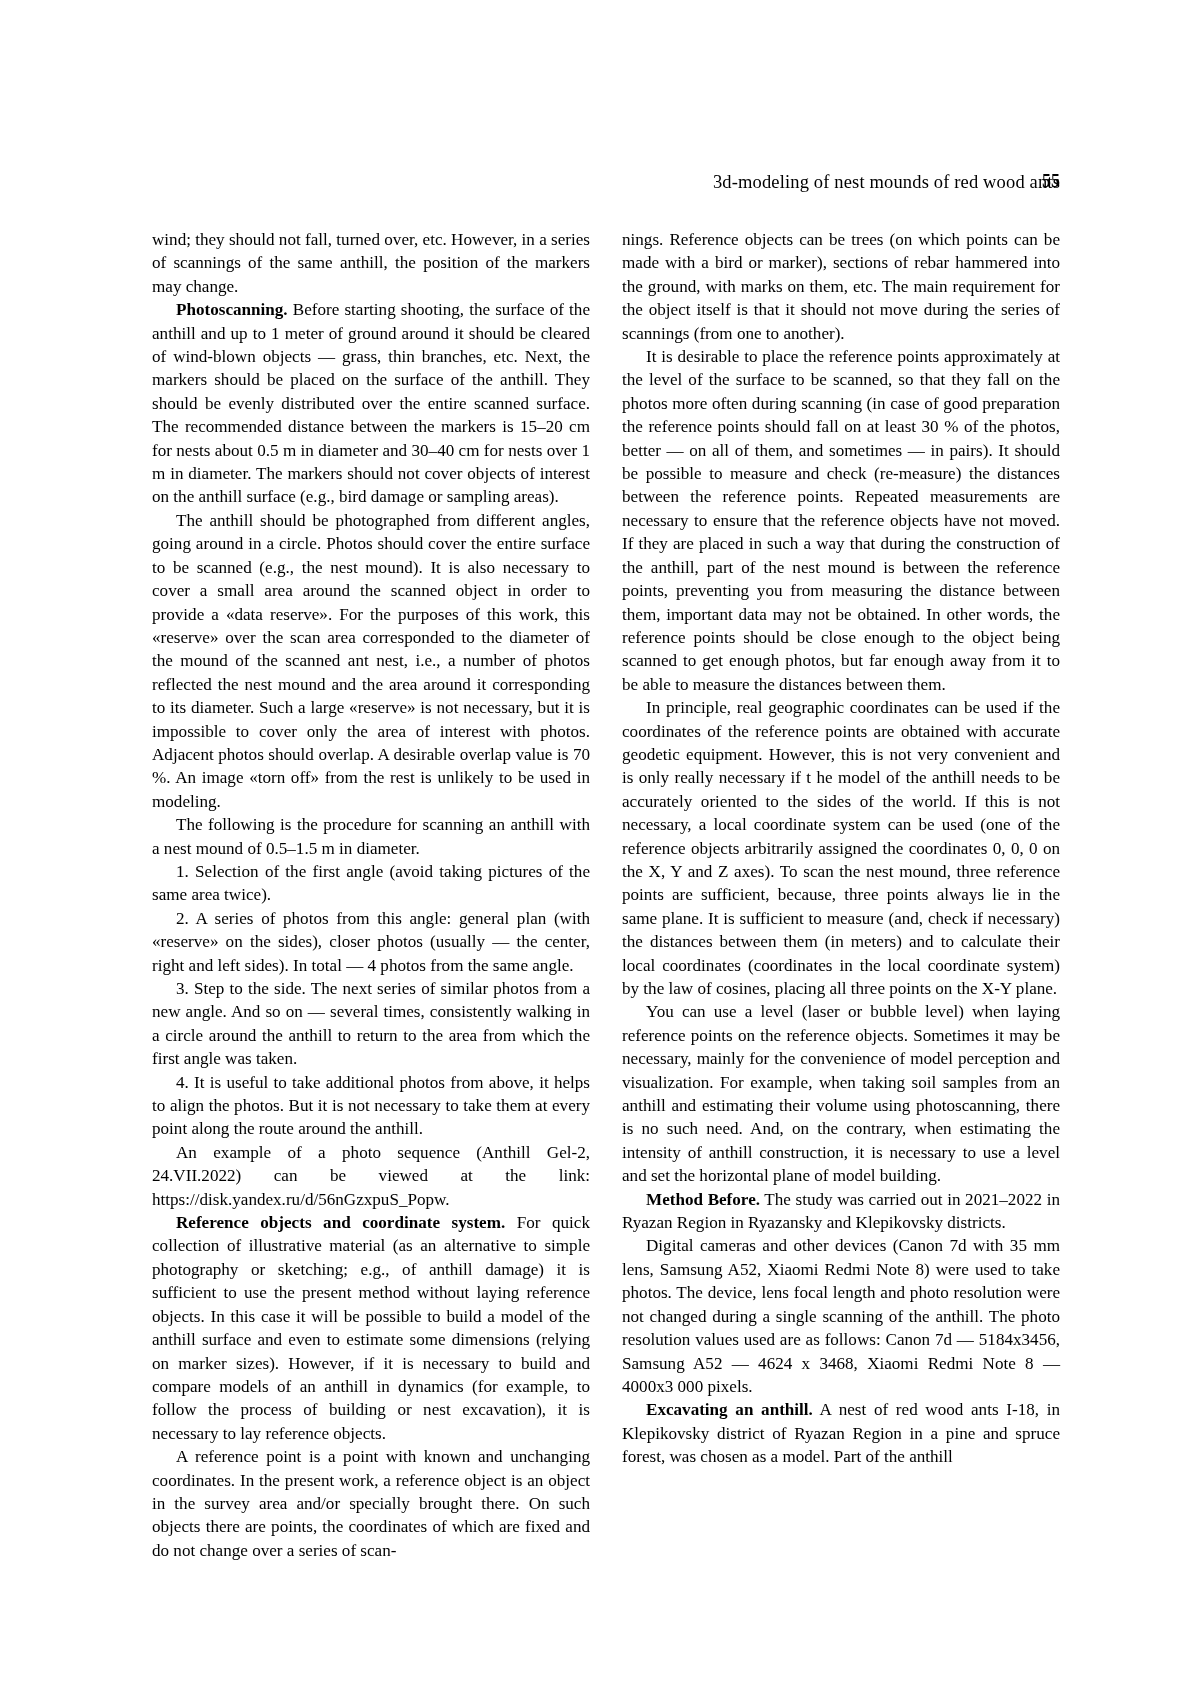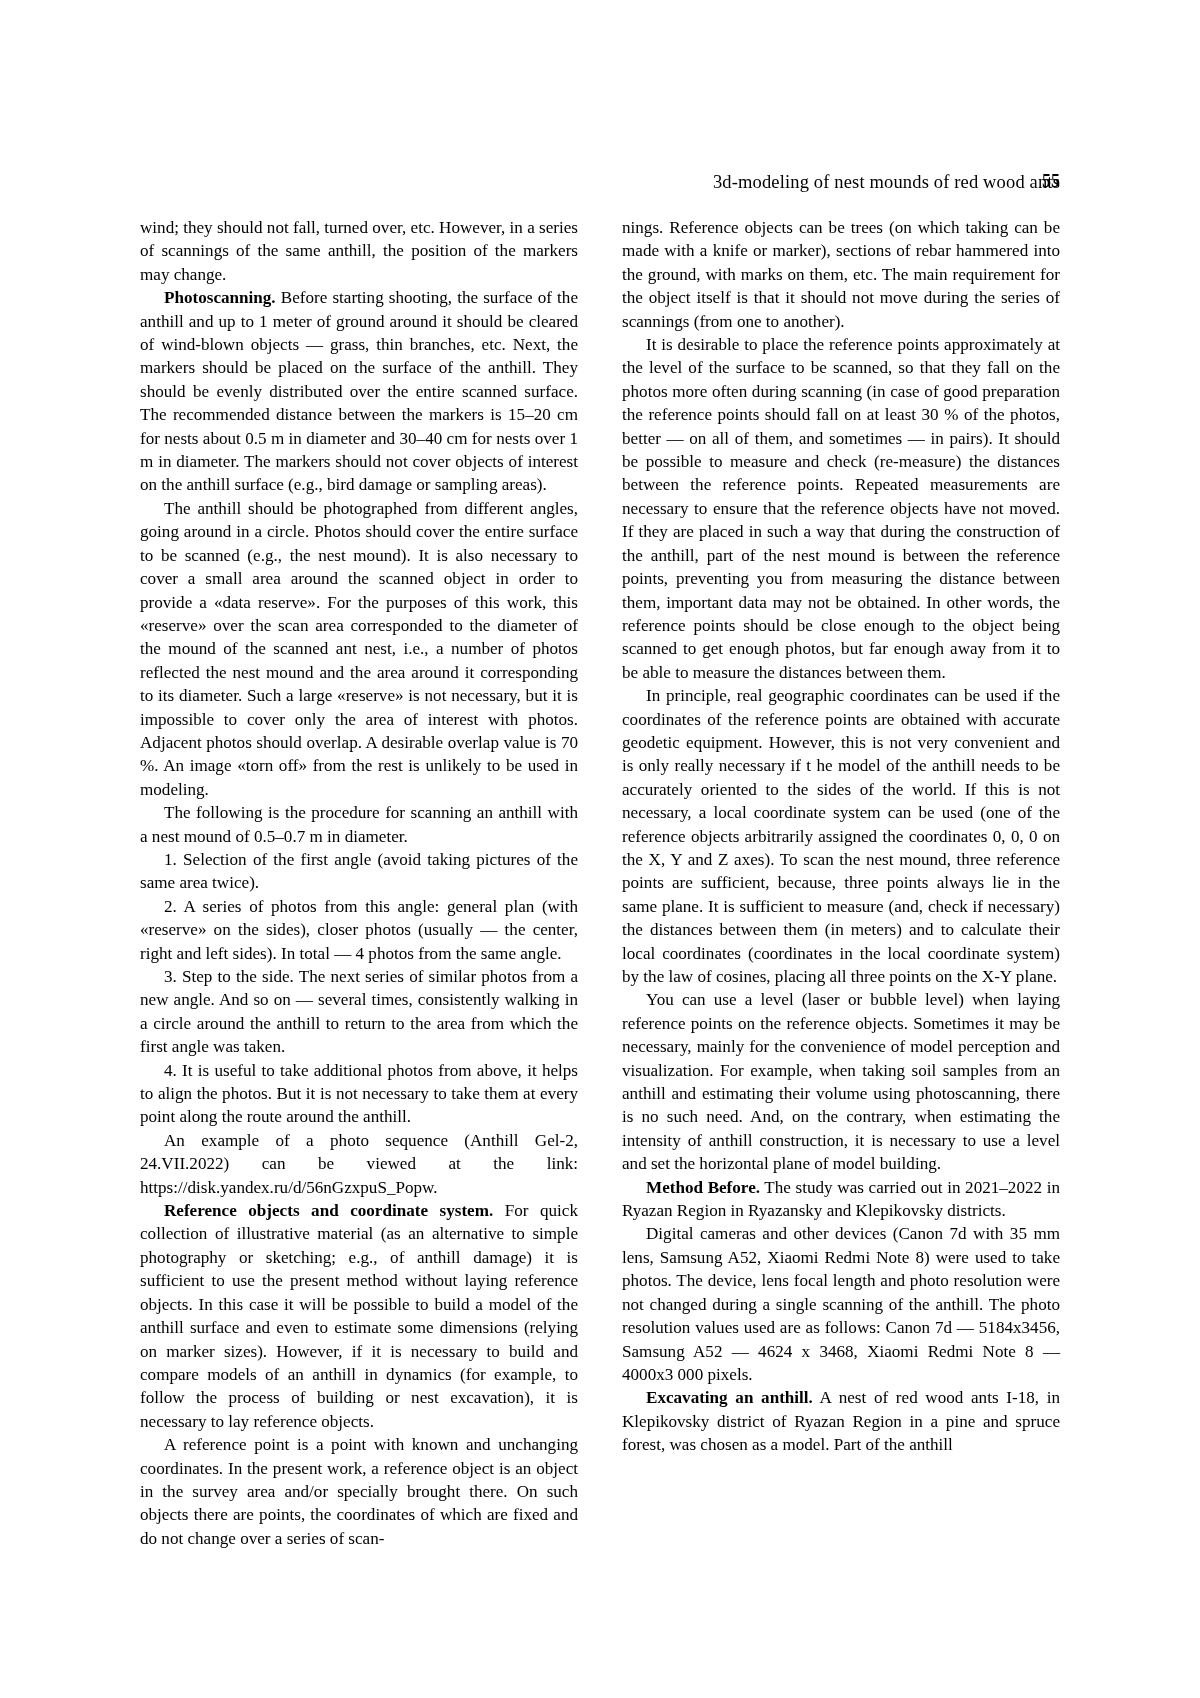--- a/index.html
+++ b/index.html
@@ -34,25 +34,25 @@
   }
   .header-page {
     position: absolute;
     right: 0;
     top: -1px;
     font-size: 18px;
     font-weight: bold;
   }
   .columns {
     position: absolute;
-    top: 216px;
+    top: 228px;
     left: 140px;
     width: 920px;
     display: flex;
-    gap: 44px;
+    gap: 32px;
     justify-content: flex-end;
   }
   .col {
     width: 438px;
   }
   p {
     margin: 0;
     font-size: 17.1px;
     line-height: 23.4px;
     text-align: justify;
@@ -74,31 +74,31 @@
   <div class="header">
     <div class="header-title">3d-modeling of nest mounds of red wood ants</div>
     <div class="header-page">55</div>
   </div>
 
   <div class="columns">
     <div class="col" id="col-left">
         <p class=""><span>wind; they should not fall, turned over, etc. However, in a series of scannings of the same anthill, the position of the markers may change.</span></p>
         <p class="ind"><span class="runin">Photoscanning.</span><span> Before starting shooting, the surface of the anthill and up to 1 meter of ground around it should be cleared of wind-blown objects — grass, thin branches, etc. Next, the markers should be placed on the surface of the anthill. They should be evenly distributed over the entire scanned surface. The recommended distance between the markers is 15–20 cm for nests about 0.5 m in diameter and 30–40 cm for nests over 1 m in diameter. The markers should not cover objects of interest on the anthill surface (e.g., bird damage or sampling areas).</span></p>
         <p class="ind"><span>The anthill should be photographed from different angles, going around in a circle. Photos should cover the entire surface to be scanned (e.g., the nest mound). It is also necessary to cover a small area around the scanned object in order to provide a «data reserve». For the purposes of this work, this «reserve» over the scan area corresponded to the diameter of the mound of the scanned ant nest, i.e., a number of photos reflected the nest mound and the area around it corresponding to its diameter. Such a large «reserve» is not necessary, but it is impossible to cover only the area of interest with photos. Adjacent photos should overlap. A desirable overlap value is 70 %. An image «torn off» from the rest is unlikely to be used in modeling.</span></p>
-        <p class="ind"><span>The following is the procedure for scanning an anthill with a nest mound of 0.5–0.7 m in diameter.</span></p>
+        <p class="ind"><span>The following is the procedure for scanning an anthill with a nest mound of 0.5–1.5 m in diameter.</span></p>
         <p class="ind"><span>1. Selection of the first angle (avoid taking pictures of the same area twice).</span></p>
         <p class="ind"><span>2. A series of photos from this angle: general plan (with «reserve» on the sides), closer photos (usually — the center, right and left sides). In total — 4 photos from the same angle.</span></p>
         <p class="ind"><span>3. Step to the side. The next series of similar photos from a new angle. And so on — several times, consistently walking in a circle around the anthill to return to the area from which the first angle was taken.</span></p>
         <p class="ind"><span>4. It is useful to take additional photos from above, it helps to align the photos. But it is not necessary to take them at every point along the route around the anthill.</span></p>
         <p class="ind"><span>An example of a photo sequence (Anthill Gel-2, 24.VII.2022) can be viewed at the link: https://disk.yandex.ru/d/56nGzxpuS_Popw.</span></p>
         <p class="ind"><span class="runin">Reference objects and coordinate system.</span><span> For quick collection of illustrative material (as an alternative to simple photography or sketching; e.g., of anthill damage) it is sufficient to use the present method without laying reference objects. In this case it will be possible to build a model of the anthill surface and even to estimate some dimensions (relying on marker sizes). However, if it is necessary to build and compare models of an anthill in dynamics (for example, to follow the process of building or nest excavation), it is necessary to lay reference objects.</span></p>
         <p class="ind"><span>A reference point is a point with known and unchanging coordinates. In the present work, a reference object is an object in the survey area and/or specially brought there. On such objects there are points, the coordinates of which are fixed and do not change over a series of scan-</span></p>
       </div>
     <div class="col" id="col-right">
-        <p class=""><span>nings. Reference objects can be trees (on which taking can be made with a knife or marker), sections of rebar hammered into the ground, with marks on them, etc. The main requirement for the object itself is that it should not move during the series of scannings (from one to another).</span></p>
+        <p class=""><span>nings. Reference objects can be trees (on which points can be made with a bird or marker), sections of rebar hammered into the ground, with marks on them, etc. The main requirement for the object itself is that it should not move during the series of scannings (from one to another).</span></p>
         <p class="ind"><span>It is desirable to place the reference points approximately at the level of the surface to be scanned, so that they fall on the photos more often during scanning (in case of good preparation the reference points should fall on at least 30 % of the photos, better — on all of them, and sometimes — in pairs). It should be possible to measure and check (re-measure) the distances between the reference points. Repeated measurements are necessary to ensure that the reference objects have not moved. If they are placed in such a way that during the construction of the anthill, part of the nest mound is between the reference points, preventing you from measuring the distance between them, important data may not be obtained. In other words, the reference points should be close enough to the object being scanned to get enough photos, but far enough away from it to be able to measure the distances between them.</span></p>
         <p class="ind"><span>In principle, real geographic coordinates can be used if the coordinates of the reference points are obtained with accurate geodetic equipment. However, this is not very convenient and is only really necessary if t he model of the anthill needs to be accurately oriented to the sides of the world. If this is not necessary, a local coordinate system can be used (one of the reference objects arbitrarily assigned the coordinates 0, 0, 0 on the X, Y and Z axes). To scan the nest mound, three reference points are sufficient, because, three points always lie in the same plane. It is sufficient to measure (and, check if necessary) the distances between them (in meters) and to calculate their local coordinates (coordinates in the local coordinate system) by the law of cosines, placing all three points on the X-Y plane.</span></p>
         <p class="ind"><span>You can use a level (laser or bubble level) when laying reference points on the reference objects. Sometimes it may be necessary, mainly for the convenience of model perception and visualization. For example, when taking soil samples from an anthill and estimating their volume using photoscanning, there is no such need. And, on the contrary, when estimating the intensity of anthill construction, it is necessary to use a level and set the horizontal plane of model building.</span></p>
         <p class="ind"><span class="runin">Method Before.</span><span> The study was carried out in 2021–2022 in Ryazan Region in Ryazansky and Klepikovsky districts.</span></p>
         <p class="ind"><span>Digital cameras and other devices (Canon 7d with 35 mm lens, Samsung A52, Xiaomi Redmi Note 8) were used to take photos. The device, lens focal length and photo resolution were not changed during a single scanning of the anthill. The photo resolution values used are as follows: Canon 7d — 5184x3456, Samsung A52 — 4624 x 3468, Xiaomi Redmi Note 8 — 4000x3 000 pixels.</span></p>
         <p class="ind"><span class="runin">Excavating an anthill.</span><span> A nest of red wood ants I-18, in Klepikovsky district of Ryazan Region in a pine and spruce forest, was chosen as a model. Part of the anthill</span></p>
       </div>
   </div>
 
 </div>

